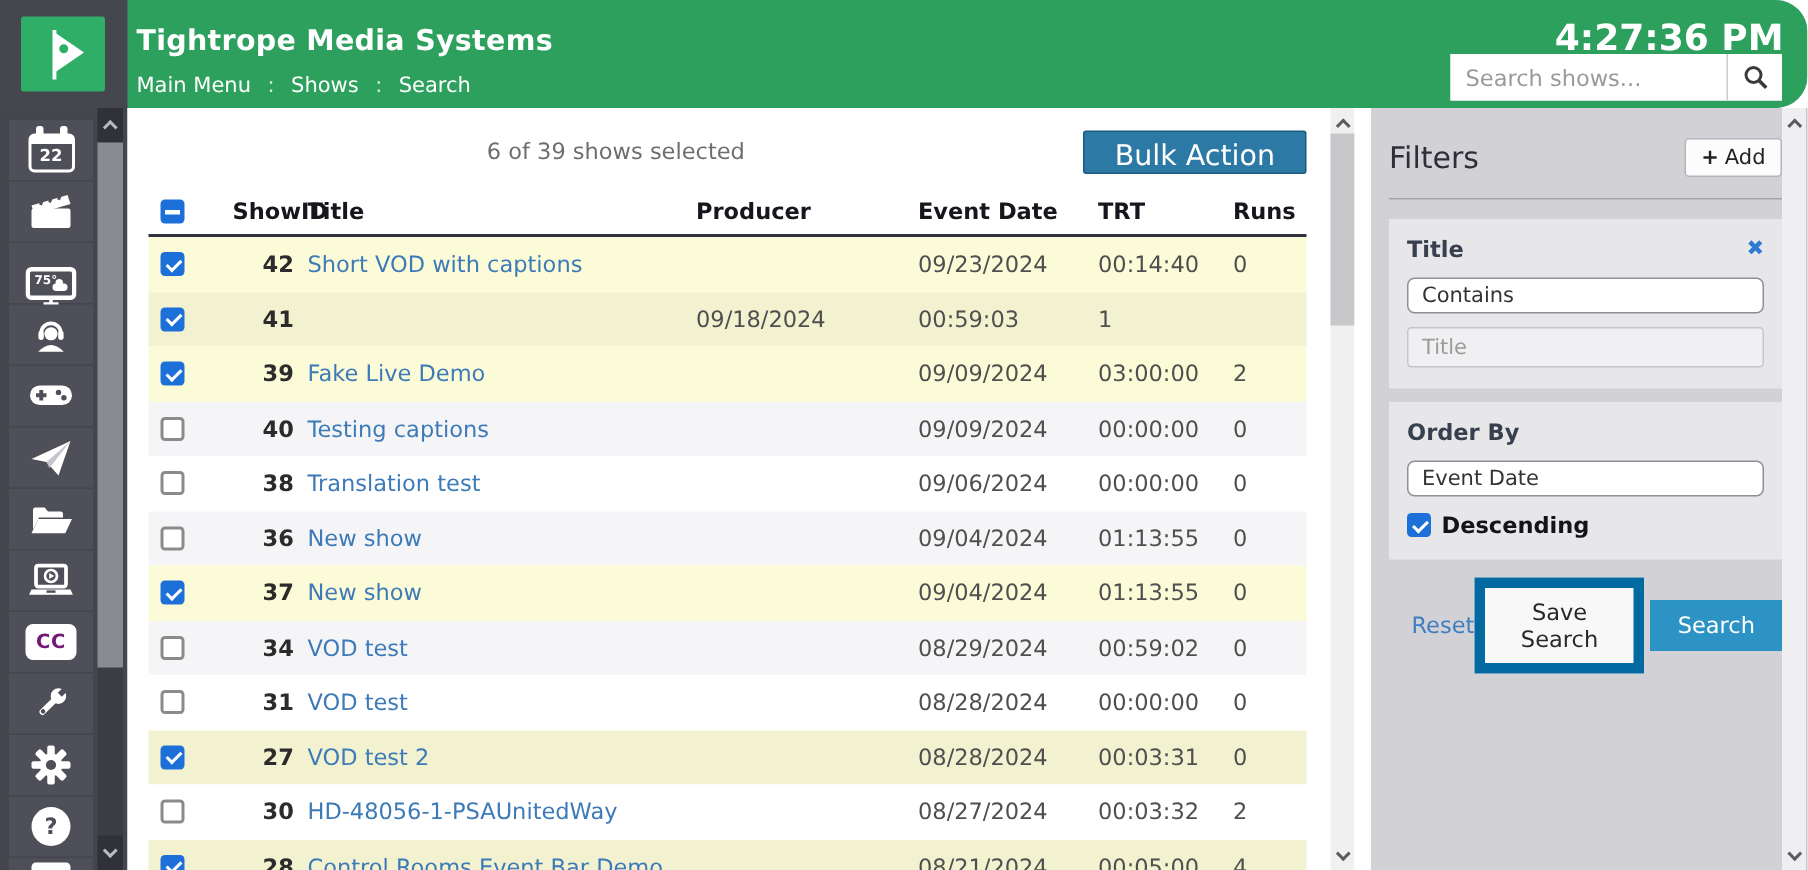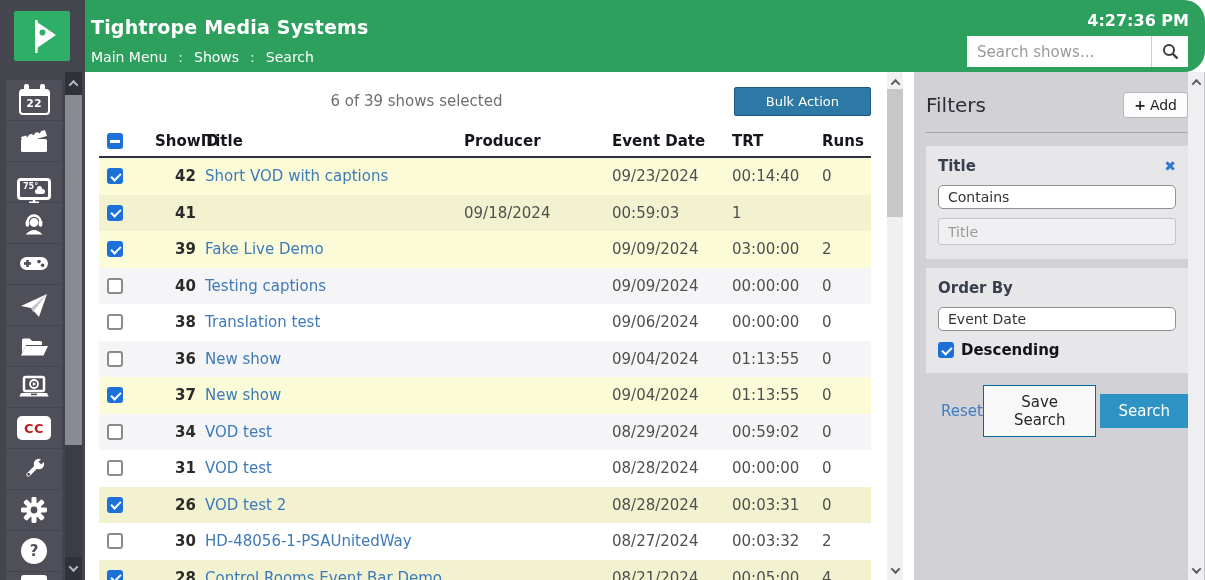--- a/index.html
+++ b/index.html
@@ -12,21 +12,21 @@
 
   
   .app-header { position:absolute; left:0; top:0; width:1205px; height:72px; background:#2da05e;border-radius:21px; }
   .logo-block { position:absolute; left:0; top:0; width:85px; height:72px; background:#46464f; }
   .logo { position:absolute; left:14px; top:11px; width:56px; height:50px; background:#2fae67; border-radius:2px;
           display:flex; align-items:center; justify-content:center; }
   .app-title { position:absolute; left:91px; top:16px; font-size:19px; font-weight:bold; color:#fff; letter-spacing:.2px; }
   .breadcrumb { position:absolute; left:91px; top:49px; display:flex; gap:11px; font-size:14px; color:#fff; }
   .crumb { color:#fff; cursor:pointer;text-align:right; }
   .crumb-sep { color:rgba(255,255,255,.82); }
-  .clock { position:absolute; top:11px; right:16px; font-size:16px; font-weight:bold; color:#fff; }
+  .clock { position:absolute; top:11px; right:16px; font-size:24px; font-weight:bold; color:#fff; }
   .hdr-search { position:absolute; top:36px; right:17px; height:31px; display:flex; background:#fff; }
   .hdr-search input { width:184px; height:31px; border:none; outline:none; padding:0 10px; font-size:15px;
     color:#333; font-family:inherit; background:#fff; }
   .hdr-search input::placeholder { color:#9a9a9a; }
   .hdr-search .mag-btn { width:37px; height:31px; background:#fff; border:none; border-left:1px solid #ccc;
     display:flex; align-items:center; justify-content:center; cursor:pointer; }
 
   
   .sidebar { position:absolute; left:0; top:72px; width:85px; height:508px; background:#45454e; overflow:hidden; }
   .tiles { position:absolute; left:6px; top:8px; width:56px; }
@@ -43,33 +43,33 @@
 
   
   .icon-cal { width:31px; height:26px; border:2.5px solid #fff; border-top:7px solid #fff; border-radius:4px; position:relative; margin-top:4px; }
   .icon-cal .ring { position:absolute; top:-12px; width:5px; height:7px; background:#fff; border-radius:2px; }
   .icon-cal .r1 { left:3px; } .icon-cal .r2 { right:3px; }
   .cal-num { display:block; color:#fff; font-weight:bold; font-size:11px; text-align:center; margin-top:1px; }
   .icon-tv { position:relative; width:34px; height:27px;margin-top:19px; }
   .tv-temp { position:absolute; left:6px; top:5px; font-size:8px; font-weight:bold; color:#fff; line-height:8px; }
   .tv-cloud { position:absolute; right:6px; top:11px; width:10px; height:5px; background:#fff; border-radius:3px; }
   .tv-cloud::before { content:""; position:absolute; left:2px; top:-3px; width:5px; height:5px; background:#fff; border-radius:50%; }
-  .icon-cc { width:34px; height:24px; background:#fff; border-radius:5px; color:#b91c1c; font-weight:bold; font-size:13px;
+  .icon-cc { width:34px; height:24px; background:#fff; border-radius:5px; color:#701a75; font-weight:bold; font-size:13px;
              display:flex; align-items:center; justify-content:center; letter-spacing:.5px; }
   .icon-help { width:26px; height:26px; background:#fff; border-radius:50%; color:#4f4f59; font-weight:bold; font-size:15px;
                display:flex; align-items:center; justify-content:center; }
   .icon-partial { width:26px; height:10px; background:#fff; border-radius:3px; position:absolute; top:3px; }
 
   
   .main { position:absolute; left:85px; top:72px; width:818px; height:508px; background:#fff; overflow:hidden; }
   .main-content { margin:0 32px 0 14px; }
   .toolbar { margin-top:12px; height:34px; display:flex; align-items:center; }
   .selection-summary { flex:1; text-align:center; font-size:15px; color:#6e6e6e; }
-  .bulk-btn { background:#2b79a4; color:#fff; border:1px solid #1e5a7e; border-radius:2px; font-size:13px;
-              font-family:inherit; padding:5px 31px; height:29px; cursor:pointer; }
+  .bulk-btn { background:#2b79a4; color:#fff; border:1px solid #1e5a7e; border-radius:2px; font-size:19px;
+              font-family:inherit; padding:5px 20px; height:29px; cursor:pointer; }
   .trow { display:grid; grid-template-columns:28px 78px 259px 148px 120px 90px 49px; align-items:center; }
   .thead { height:32px; margin-top:8px; border-bottom:2px solid #30303e; font-weight:bold; font-size:15px; color:#16161d; }
   .row { height:36.5px; font-size:15px; }
   .row.stripe-a { background:#fff; } .row.stripe-b { background:#f5f5f7; }
   .row.selected.stripe-a { background:#fbfbd7; } .row.selected.stripe-b { background:#f2f2d0; }
   .c-check { padding-left:8px; }
   .c-id { font-weight:bold; color:#2b2b2b; padding-left:20px;margin-left:28px; }
   .thead .c-id { font-weight:bold; padding-left:0; color:#16161d; }
   .c-title { color:#3d7ab8; cursor:pointer; }
   .thead .c-title, .thead .c-producer, .thead .c-date, .thead .c-trt, .thead .c-runs { color:#16161d; cursor:pointer; }
@@ -103,21 +103,21 @@
   .selectbox { margin-top:10px; background:#fff; border:1px solid #8f8f94; border-radius:5px; height:24px;
                line-height:22px; padding:0 9px; font-size:14px; color:#333; cursor:pointer; }
   .text-input { margin-top:9px; background:#f0f0f2; border:1px solid #c6c6ca; border-radius:3px; height:27px;
                 width:100%; padding:0 9px; font-size:14px; font-family:inherit; color:#333; outline:none; }
   .text-input::placeholder { color:#9a9a9a; }
   .desc-row { margin-top:10px; display:flex; gap:7px; align-items:center; }
   .desc-label { font-size:15px; font-weight:bold; color:#131318; }
   .btn-row { margin-top:12px; width:262px; display:flex; align-items:center; padding-left:15px; }
   .reset-link { color:#3e7ec0; font-size:15px; cursor:pointer; }
   .btn-spacer { flex:1; }
-  .save-btn { background:#f8f8f9; border:1px solid #0369a1; padding:7px 13px; font-size:15px; color:#28282c;
+  .save-btn { background:#f8f8f9; border:7px solid #0369a1; padding:7px 13px; font-size:15px; color:#28282c;
               font-family:inherit; cursor:pointer; }
   .srch-btn { background:#2d93c5; border:1px solid #2d93c5; padding:7px 17px; font-size:15px; color:#fff;
               font-family:inherit; cursor:pointer; margin-left:4px; }
   .panel-scroll { position:absolute; left:274px; top:0; width:16px; height:508px; background:#efeff1; }
   .outer-strip { position:absolute; left:290px; top:0; width:12px; height:508px; background:#c5c5cb; }
   .ps-arrow { position:absolute; left:0; width:16px; height:16px; display:flex; align-items:center; justify-content:center; cursor:pointer; }
   .ps-arrow.top { top:2px; } .ps-arrow.bot { bottom:2px; }
 </style>
 </head>
 <body>
@@ -391,21 +391,21 @@
     <div class="cell c-producer"></div>
     <div class="cell c-date">08/28/2024</div>
     <div class="cell c-trt">00:00:00</div>
     <div class="cell c-runs">0</div>
   </div>
 
   <div class="trow row stripe-b selected">
     <div class="cell c-check">
             <div class="checkbox checked"></div>
           </div>
-    <div class="cell c-id">26</div>
+    <div class="cell c-id">27</div>
     <div class="cell c-title">VOD test 2</div>
     <div class="cell c-producer"></div>
     <div class="cell c-date">08/28/2024</div>
     <div class="cell c-trt">00:03:31</div>
     <div class="cell c-runs">0</div>
   </div>
 
   <div class="trow row stripe-a">
     <div class="cell c-check">
             <div class="checkbox"></div>

